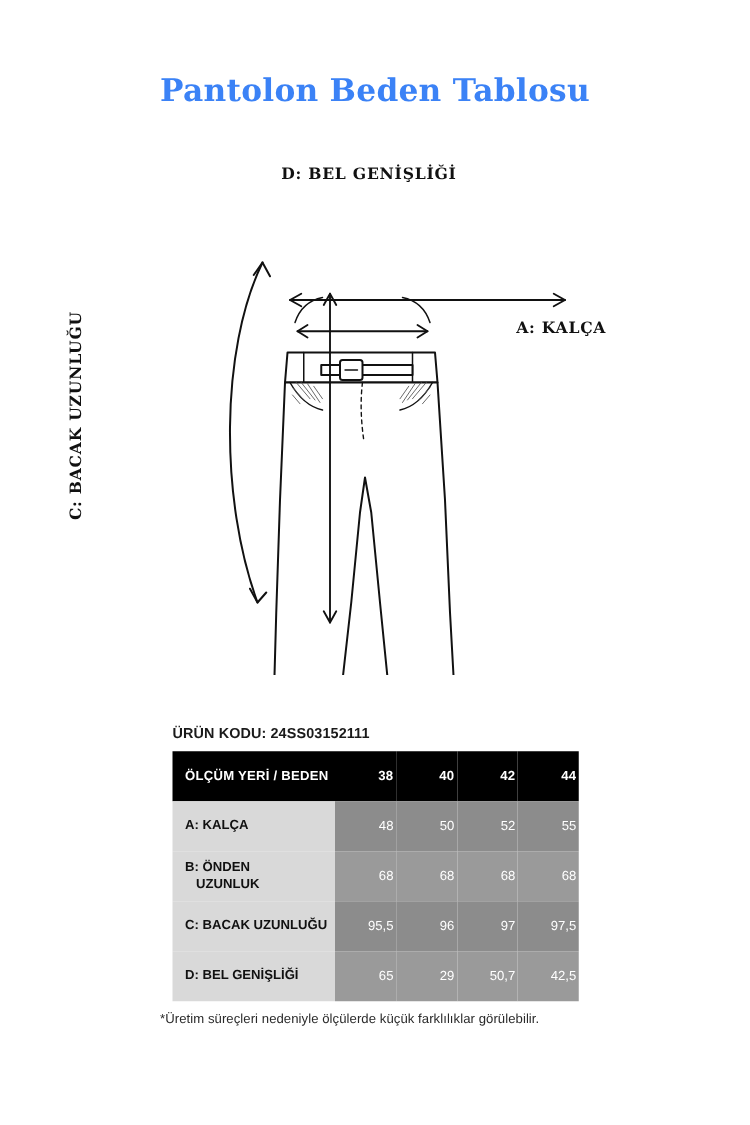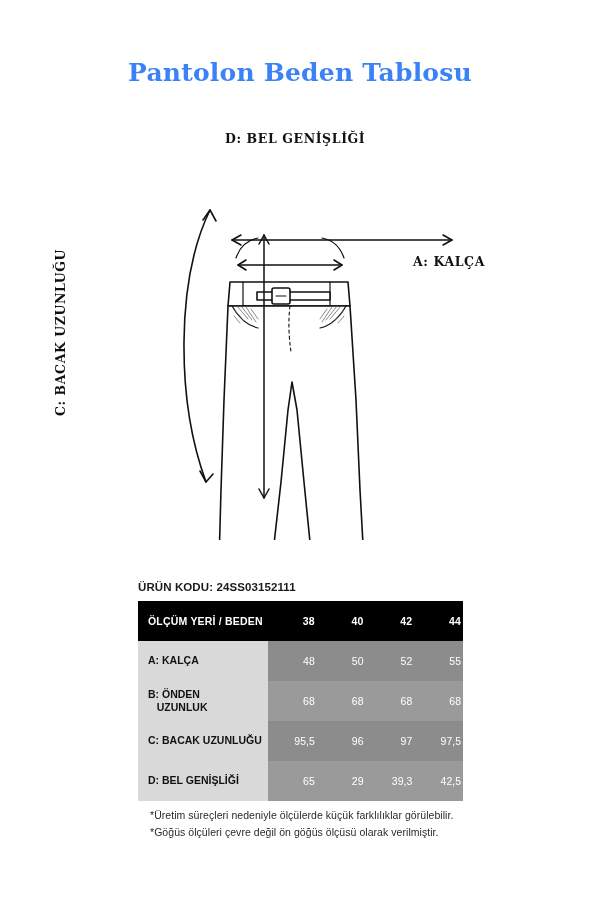--- a/index.html
+++ b/index.html
@@ -123,21 +123,21 @@
     background: #9a9a9a;
     margin-left: 33px;
   }
   .size-table col.c0 { width: 130px; }
   .size-table col.cx { width: 48.75px; }
 
   
   .notes {
     position: absolute;
     top: 807px;
-    left: 150px;
+    left: 128px;
     width: 400px;
   }
   .notes div {
     font-size: 10.5px;
     color: #2a2a2a;
     line-height: 1.65;
     letter-spacing: 0.05px;
   }
 </style>
 </head>
@@ -278,24 +278,23 @@
         <td class="first">C: BACAK UZUNLUĞU</td>
         <td class="val">95,5</td>
         <td class="val">96</td>
         <td class="val">97</td>
         <td class="val">97,5</td>
       </tr>
       <tr class="alt">
         <td class="first">D: BEL GENİŞLİĞİ</td>
         <td class="val">65</td>
         <td class="val">29</td>
-        <td class="val">39,3</td>
+        <td class="val">50,7</td>
         <td class="val">42,5</td>
       </tr>
     </tbody>
   </table>
 
   <div class="notes">
     <div>*Üretim süreçleri nedeniyle ölçülerde küçük farklılıklar görülebilir.</div>
-    <div>*Göğüs ölçüleri çevre değil ön göğüs ölçüsü olarak verilmiştir.</div>
   </div>
 
 </div>
 
 </body></html>

